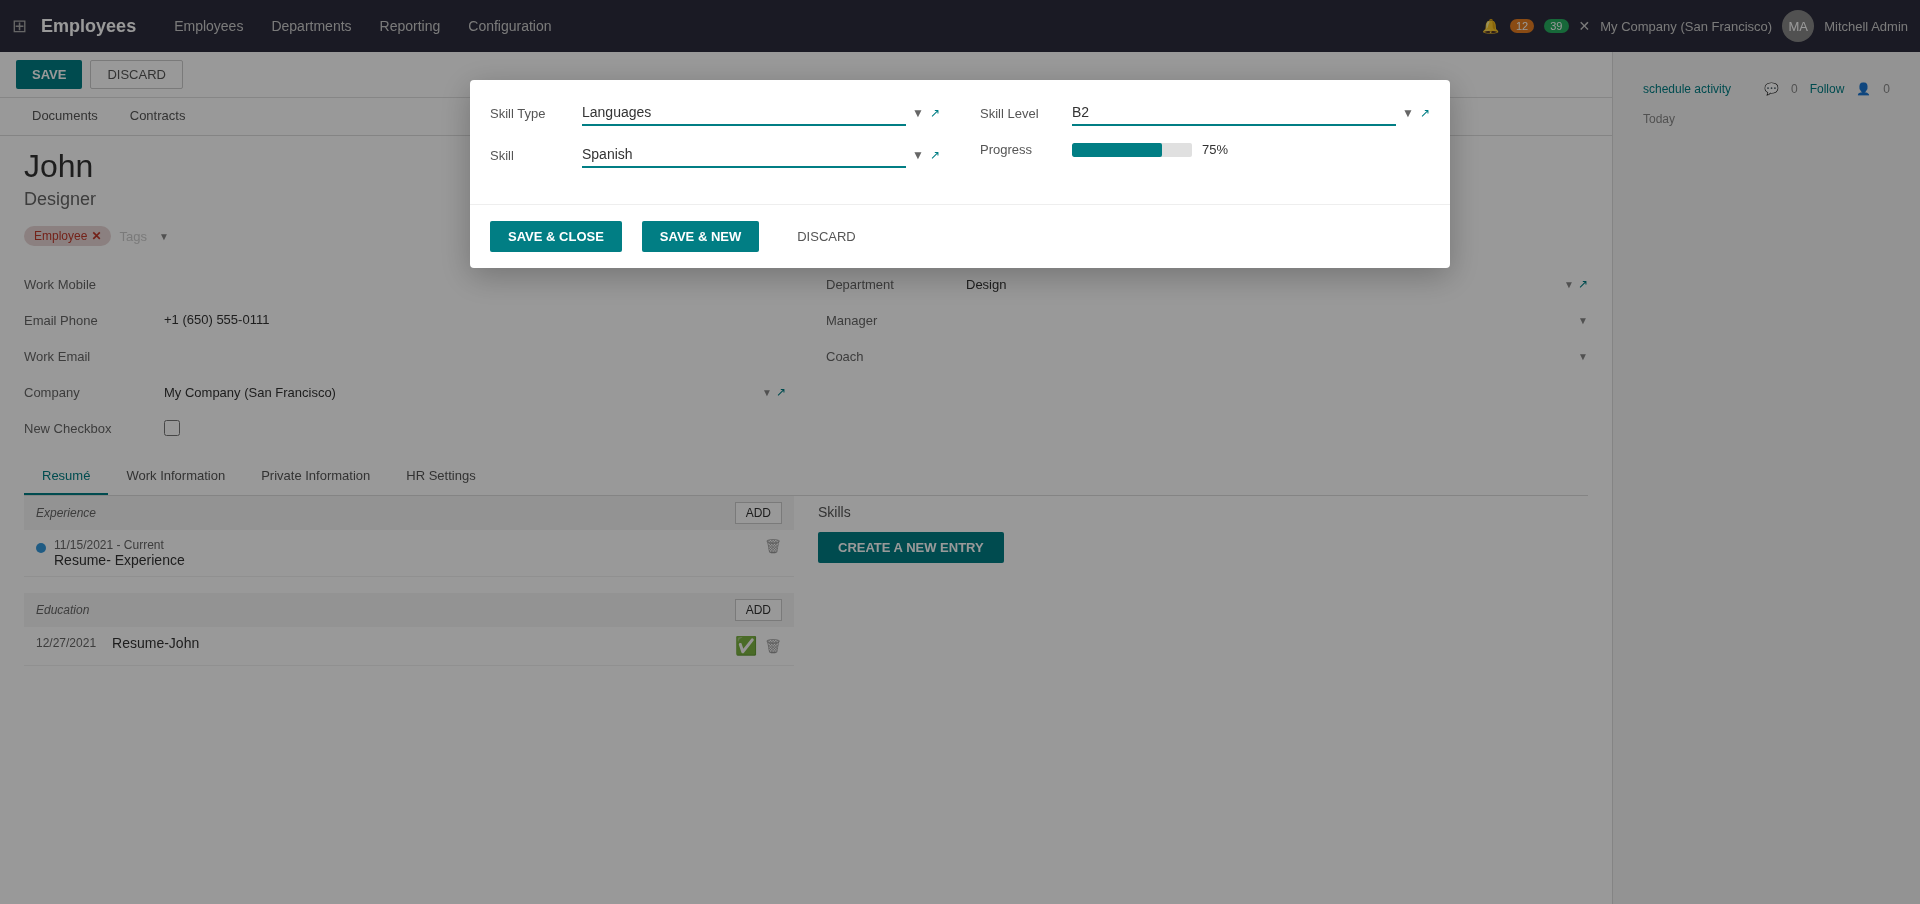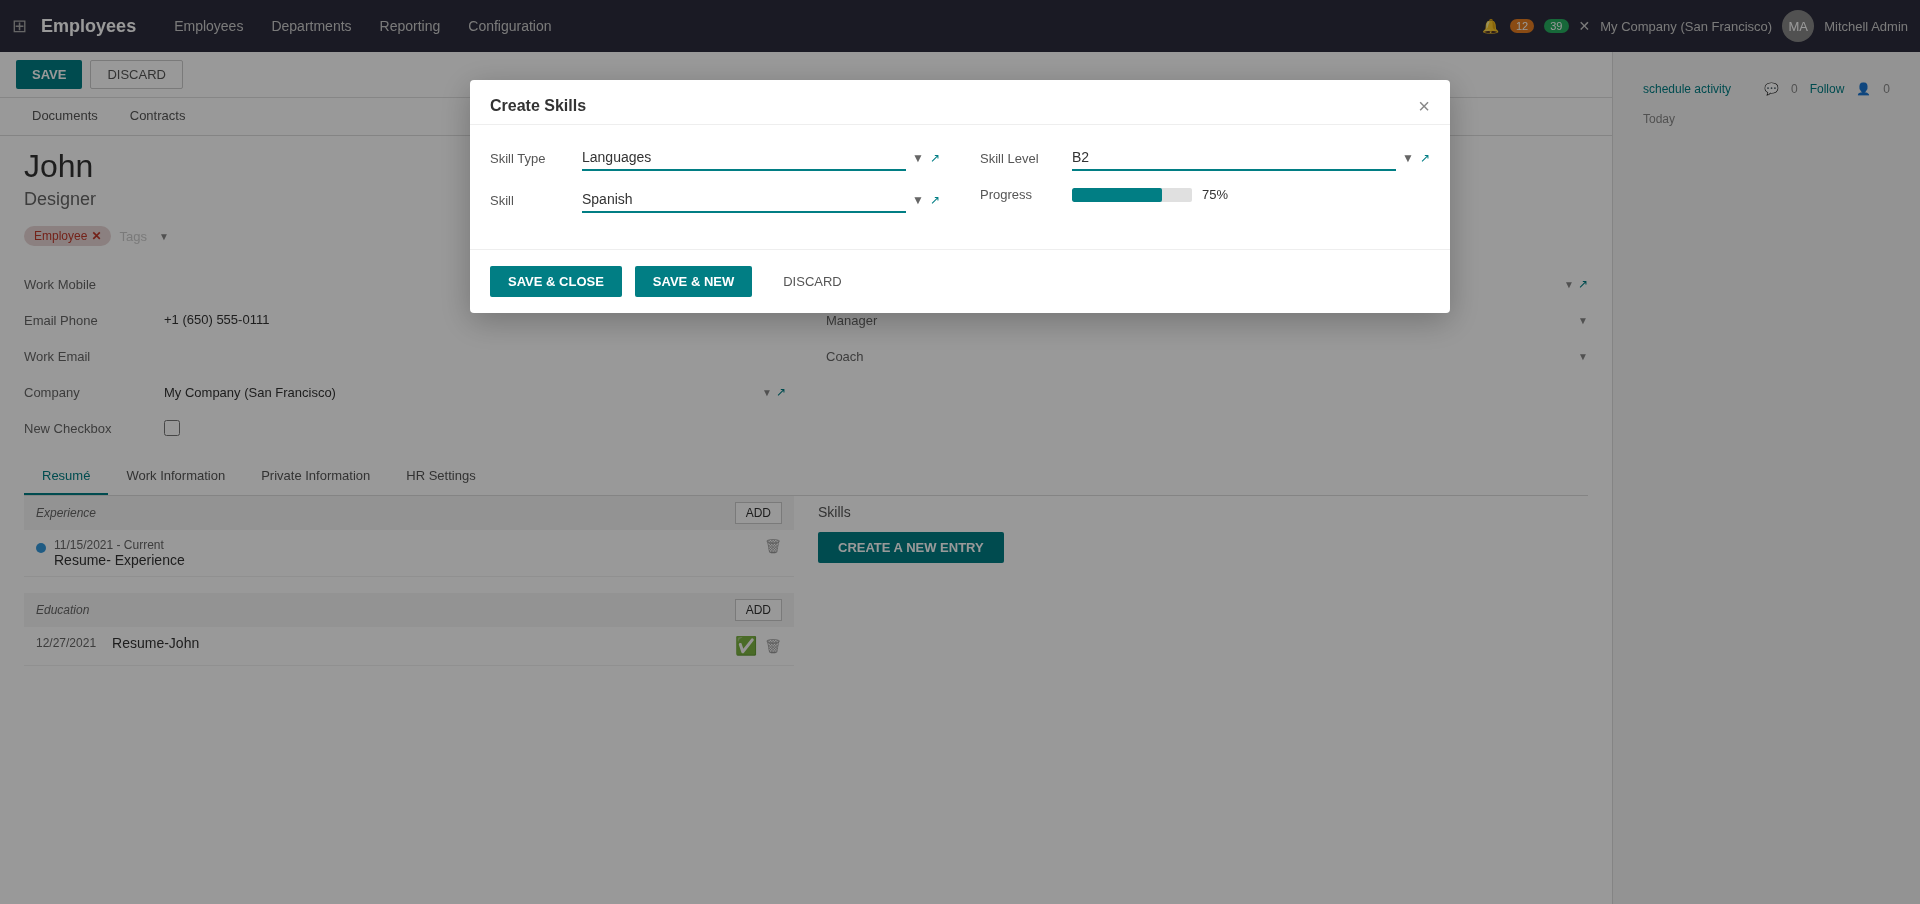--- a/index.html
+++ b/index.html
@@ -164,21 +164,21 @@
     .modal-select-arrow { color: #666; font-size: 12px; }
     .external-link { color: #017e84; font-size: 12px; cursor: pointer; }
 
     
     .progress-container { display: flex; align-items: center; gap: 10px; flex: 1; }
     .progress-bar-bg { width: 120px; height: 14px; background: #e0e0e0; border-radius: 2px; overflow: hidden; }
     .progress-bar-fill { height: 100%; background: #017e84; border-radius: 2px; }
     .progress-text { font-size: 13px; color: #333; }
 
     
-    .modal-footer { padding: 16px 20px; display: flex; gap: 13px; border-top: 1px solid #eee; }
+    .modal-footer { padding: 16px 20px; display: flex; gap: 20px; border-top: 1px solid #eee; }
     .btn-save-close {
       background: #017e84;
       color: #fff;
       border: none;
       padding: 8px 18px;
       font-size: 13px;
       font-weight: bold;
       cursor: pointer;
       border-radius: 2px;
     }
@@ -483,24 +483,20 @@
         <span>0</span>
       </div>
     </div>
     <div class="sidebar-date">Today</div>
   </div>
 </div>
 
 <div class="overlay">
   <div class="modal">
 
-    <div class="modal-header">
-      <span class="modal-title">Create Skills</span>
-      <button class="modal-close">×</button>
-    </div>
 
     <div class="modal-body">
       <div class="modal-form-grid">
 
         <div>
           <div class="modal-field">
             <span class="modal-field-label">Skill Type</span>
             <div class="modal-field-control">
               <select class="modal-select">
                 <option>Languages</option>

